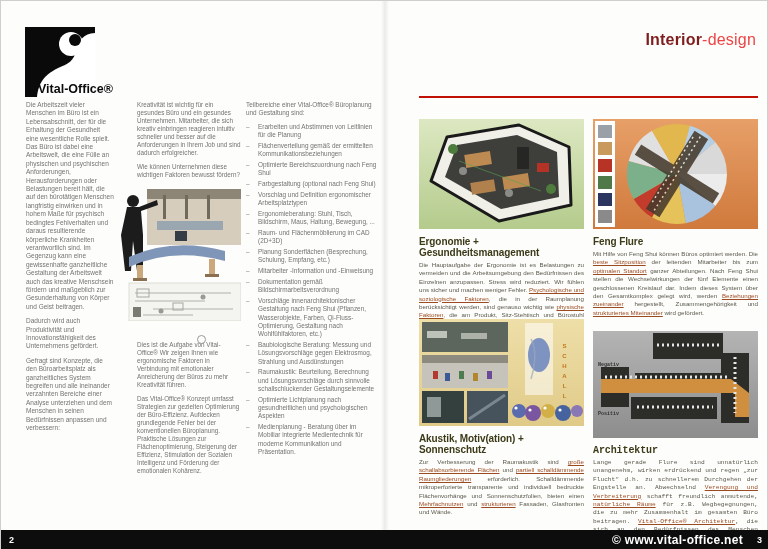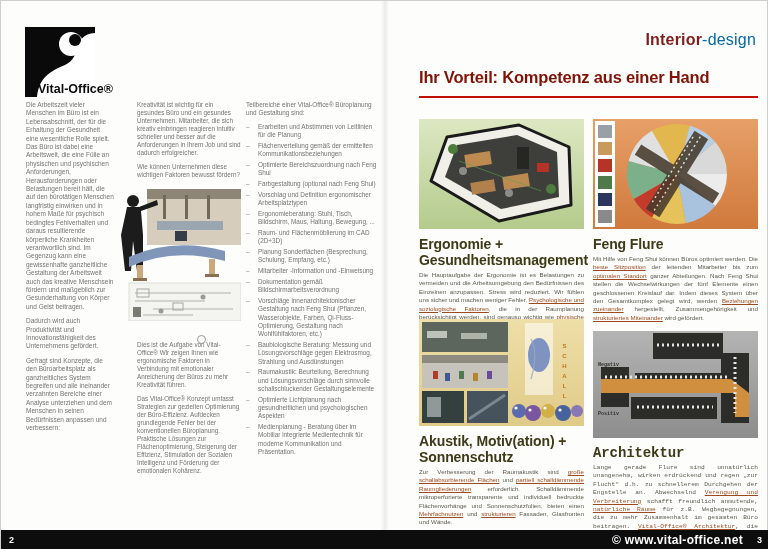--- a/index.html
+++ b/index.html
@@ -7,21 +7,21 @@
        font-family:"Liberation Sans",sans-serif;}
   .spread{position:absolute;inset:0;background:#fdfdfc;border:1px solid #cfcfcf;box-sizing:border-box;}
   .fold{position:absolute;left:380px;top:0;width:8px;height:549px;
         background:linear-gradient(90deg,rgba(0,0,0,0),rgba(0,0,0,0.07),rgba(0,0,0,0));}
 
   
   .logo{position:absolute;left:24px;top:26px;width:112px;height:76px;}
   .logo text{font-family:"Liberation Sans",sans-serif;font-weight:bold;font-size:12.5px;fill:#0b0b0b;}
   .section-title{position:absolute;top:30px;right:11px;font-size:16px;letter-spacing:.2px;}
   .section-title .b{font-weight:bold;color:#7f1d1d;}
-  .section-title .l{font-weight:normal;color:#0369a1;}
+  .section-title .l{font-weight:normal;color:#ef4444;}
 
   
   .col{position:absolute;top:100px;color:#737370;font-size:6.5px;line-height:8.4px;text-align:left;word-wrap:break-word;}
   .col p{margin:0 0 6px 0;}
   #col1{left:25px;width:88px;}
   #col2{left:136px;width:104px;font-size:6.3px;line-height:8px;}
   #col2 .gap{height:156px;}
   #col3{left:245px;width:134px;font-size:6.4px;line-height:8.3px;}
   #col3 .intro{margin:0 0 5px 0;}
   #col3 ul{list-style:none;margin:0;padding:0;}
@@ -33,21 +33,21 @@
   
   .headline{position:absolute;left:418px;top:67px;width:345px;font-size:16.5px;font-weight:bold;
             color:#801208;letter-spacing:-.2px;}
   .headline-rule{position:absolute;left:418px;top:95px;width:339px;height:2px;background:var(--accent,#c11104);}
 
   .panel{position:absolute;width:165px;}
   #p1{left:418px;top:118px;} #p2{left:592px;top:118px;}
   #p3{left:418px;top:318px;} #p4{left:592px;top:330px;font-family:Liberation Mono, monospace;}
   .tile{position:relative;width:165px;overflow:hidden;}
   .tile svg{display:block;}
-  .panel h3{margin:7px 0 3px 0;font-size:14px;font-weight:bold;color:var(--caption,#3c3a17);letter-spacing:-.1px;}
+  .panel h3{margin:7px 0 3px 0;font-size:10px;font-weight:bold;color:var(--caption,#3c3a17);letter-spacing:-.1px;}
   .pbody{margin:0;font-size:6.2px;line-height:8.4px;color:#5b594b;text-align:justify;}
   .pbody .lnk{color:var(--link,#9c4b21);text-decoration:underline;}
   .schall{position:absolute;left:142px;top:22px;width:7px;word-break:break-all;
           font-size:6px;line-height:10px;font-weight:bold;color:#c0761c;text-align:center;}
   .planlabel{position:absolute;font-size:5px;color:#32322f;font-weight:bold;}
   .neg{left:5px;top:31px;} .pos{left:5px;top:80px;}
 
   
   .footer{position:absolute;left:0;top:529px;width:768px;height:20px;background:#0d0d0d;color:#fff;}
   .footer .folio{position:absolute;top:0;line-height:20px;font-size:9px;font-weight:bold;}
@@ -137,21 +137,20 @@
       <path d="M22,104 h96 M22,112 h70 M40,120 h80 M30,126 h50" stroke="#b2b2aa" stroke-width="1" fill="none"></path>
       <rect x="24" y="100" width="12" height="8" fill="none" stroke="#a8a8a0"></rect>
       <rect x="60" y="114" width="10" height="7" fill="none" stroke="#a8a8a0"></rect>
       <circle cx="90" cy="108" r="2.5" fill="#9a9a92"></circle>
       <circle cx="48" cy="122" r="2.5" fill="#9a9a92"></circle>
       <rect x="20" y="118" width="8" height="10" fill="#7a7a72"></rect>
     </g>
   </svg>
   <div class="info-dot"></div>
 
-  <div class="headline">Ihr Vorteil: Kompetenz aus einer Hand</div>
   <div class="headline-rule"></div>
 
   <section class="panel" id="p1">
     <div class="tile">
       <svg viewBox="0 0 165 110" width="165" height="110">
         <defs>
             <linearGradient id="g1" x1="0" y1="0" x2="0" y2="1">
           <stop offset="0" stop-color="#dde8c2"></stop>
               <stop offset="1" stop-color="#b4cb8c"></stop>
             </linearGradient>

